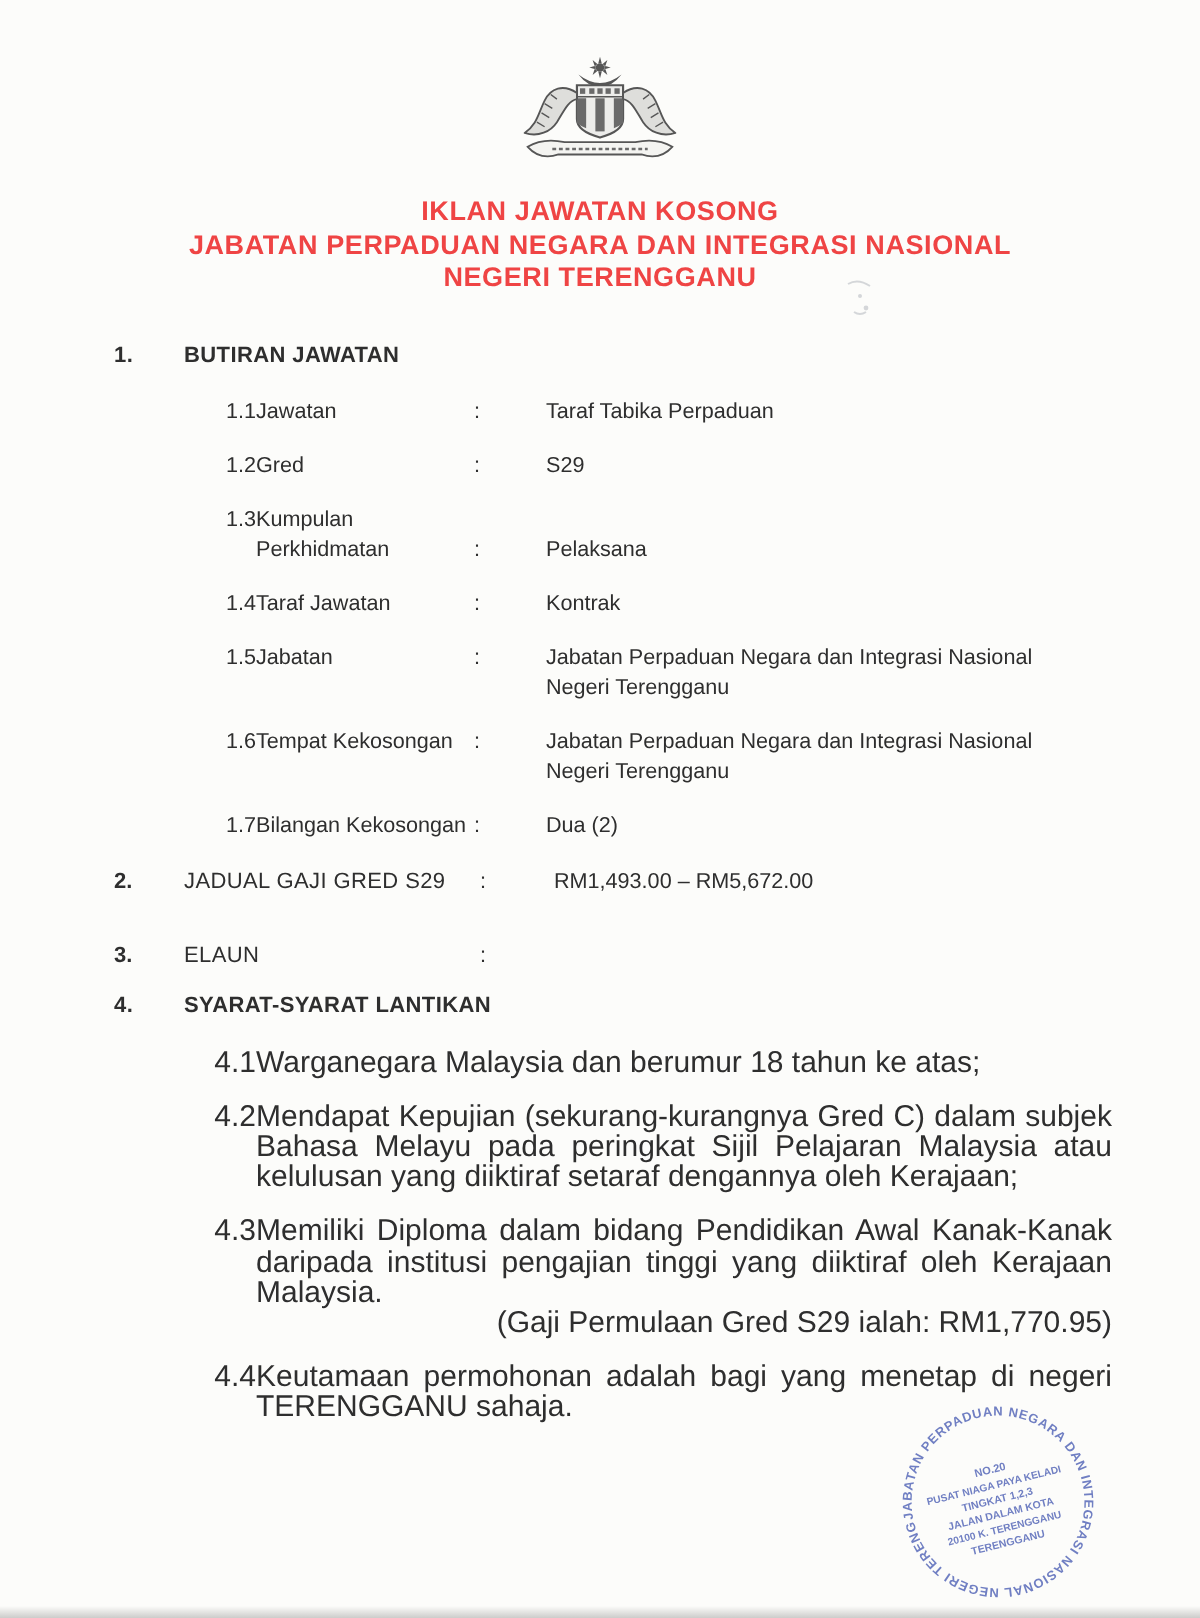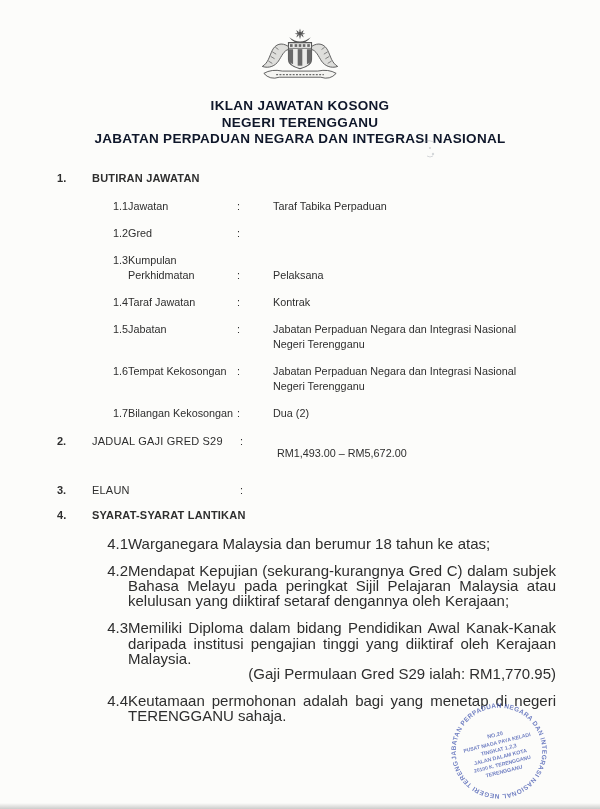--- a/index.html
+++ b/index.html
@@ -14,42 +14,42 @@
     box-sizing:border-box;
     padding-top:27px;
   }
   .page::after{
     content:"";position:absolute;left:0;right:0;bottom:0;height:6px;
     background:linear-gradient(to bottom,rgba(0,0,0,0),rgba(80,80,80,0.28));
     pointer-events:none;
   }
   
   .crest{width:100%;display:flex;justify-content:center;}
-  .title{margin-top:9px;text-align:center;font-weight:bold;font-size:13.5px;line-height:16.5px;letter-spacing:0.3px;color:#0f172a;}
+  .title{margin-top:9px;text-align:center;font-weight:bold;font-size:13.5px;line-height:16.5px;letter-spacing:0.3px;color:#ef4444;}
   .smudge{position:absolute;left:418px;top:136px;opacity:.4;}
   
   .sec{padding-left:57px;padding-right:30px;}
   .sec-head{display:flex;font-weight:bold;font-size:11px;letter-spacing:0.2px;line-height:15px;}
   .s-num{width:35px;flex:none;}
   .s-head{flex:none;}
   .sec1{margin-top:23px;}
   .items{margin-top:13px;}
   .item{display:flex;align-items:flex-start;font-size:10.8px;line-height:15px;margin-bottom:12px;}
   .item{padding-left:38px;}
   .i-num{width:33px;flex:none;text-align:right;}
   .i-label{width:109px;flex:none;}
   .i-colon{width:36px;flex:none;}
   .i-value{width:264px;flex:none;}
   .v-bottom{align-self:flex-end;}
   
   .big-row{display:flex;align-items:flex-start;font-size:10.8px;line-height:15px;}
   .big-row .s-num{font-weight:bold;font-size:11px;}
   .big-row .bh{width:148px;flex:none;font-weight:normal;font-size:11px;letter-spacing:0.2px;}
   .big-row .b-colon{width:37px;flex:none;}
-  .big-row .b-value{flex:none;width:300px;margin-top:12px;}
+  .big-row .b-value{flex:none;width:300px;}
   .sec2{margin-top:13px;}
   .sec3{margin-top:22px;}
   .sec3 .b-value div{margin:0;}
   .sec4{margin-top:10px;}
   
   .req{display:flex;align-items:flex-start;font-size:15px;line-height:15.2px;margin-bottom:12px;padding-left:38px;}
   .req .r-text{width:428px;flex:none;text-align:justify;}
   .req .r-note{text-align:right;}
   
   .stamp{
@@ -94,22 +94,22 @@
         <path d="M97 26 l-4 3 M101 32 l-5 3 M103 38 l-5 3 M106 44 l-5 3"></path>
       </g>
 
       <path d="M18 60 q10 -6 24 -3 h46 q14 -3 24 3 q-8 9 -20 5 h-54 q-12 4 -20 -5 z" fill="#f4f4f1" stroke="#565656" stroke-width="1.2"></path>
       <line x1="34" y1="61.5" x2="96" y2="61.5" stroke="#6a6a6a" stroke-width="1.6" stroke-dasharray="2.5 1.8"></line>
     </svg>
   </div>
 
   <div class="title">
     <div>IKLAN JAWATAN KOSONG</div>
+    <div>JABATAN PERPADUAN NEGARA DAN INTEGRASI NASIONAL</div>
     <div>NEGERI TERENGGANU</div>
-    <div>JABATAN PERPADUAN NEGARA DAN INTEGRASI NASIONAL</div>
   </div>
 
   <div class="smudge">
     <svg width="24" height="26" viewBox="0 0 24 26">
       <g fill="none" stroke="#9aa0a8" stroke-width="1">
         <path d="M6 6 q5 -3 11 1"></path>
         <circle cx="12" cy="12" r="1" fill="#9aa0a8" stroke="none"></circle>
         <circle cx="15" cy="18" r="1.2" fill="#9aa0a8" stroke="none"></circle>
         <path d="M9 20 q3 2 6 0"></path>
       </g>
@@ -125,20 +125,21 @@
       <div class="item">
         <span class="i-num">1.1</span>
         <span class="i-label">Jawatan</span>
         <span class="i-colon">:</span>
         <span class="i-value">Taraf Tabika Perpaduan</span>
       </div>
       <div class="item">
         <span class="i-num">1.2</span>
         <span class="i-label">Gred</span>
         <span class="i-colon">:</span>
+        <span class="i-value">S29</span>
       </div>
       <div class="item">
         <span class="i-num">1.3</span>
         <span class="i-label">Kumpulan Perkhidmatan</span>
         <span class="i-colon v-bottom">:</span>
         <span class="i-value v-bottom">Pelaksana</span>
       </div>
       <div class="item">
         <span class="i-num">1.4</span>
         <span class="i-label">Taraf Jawatan</span>

